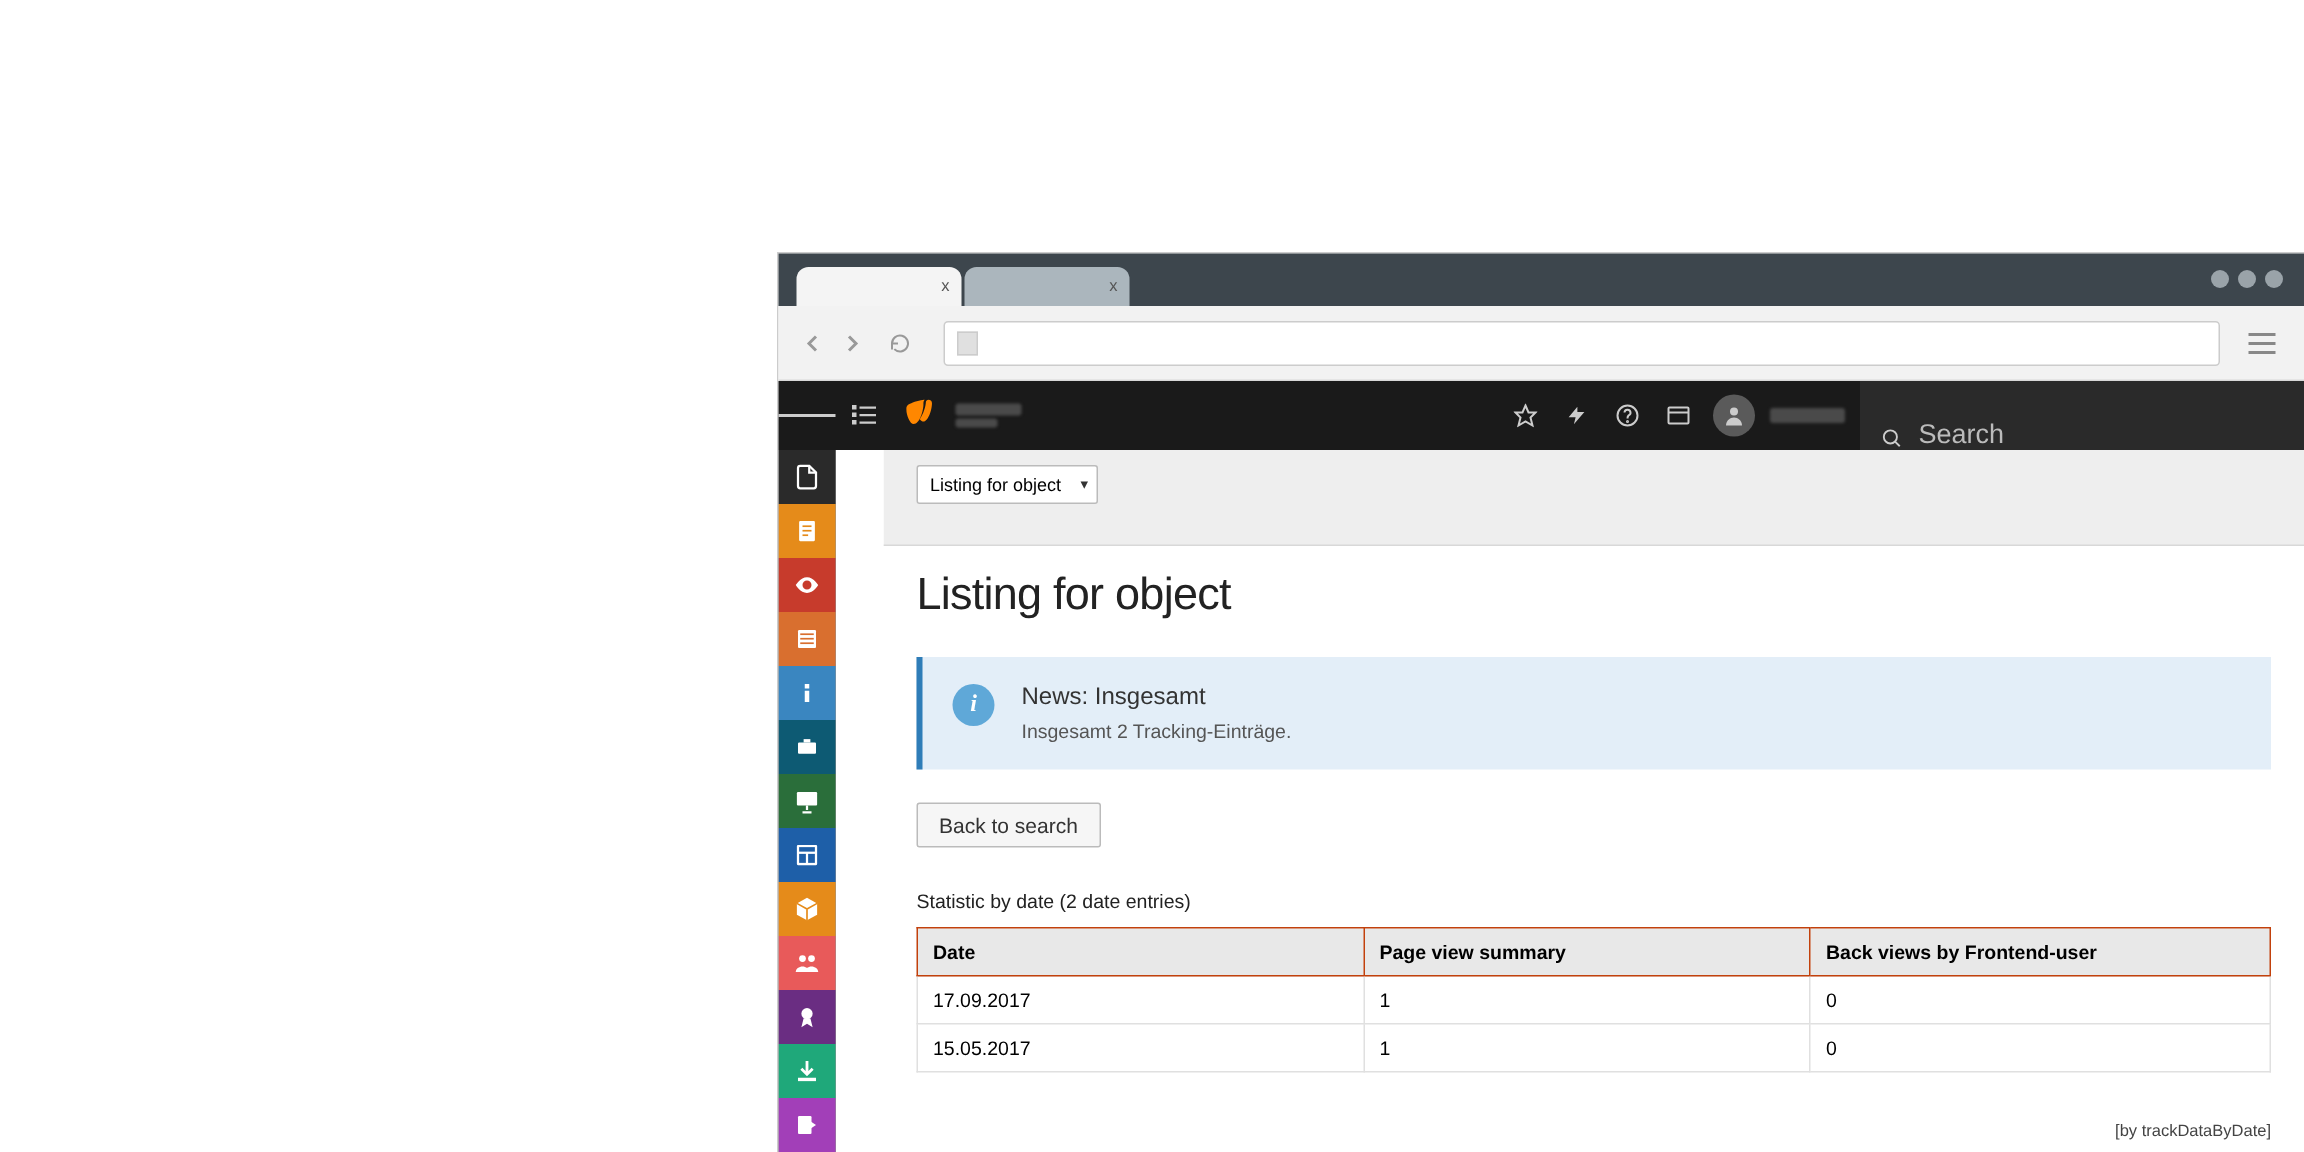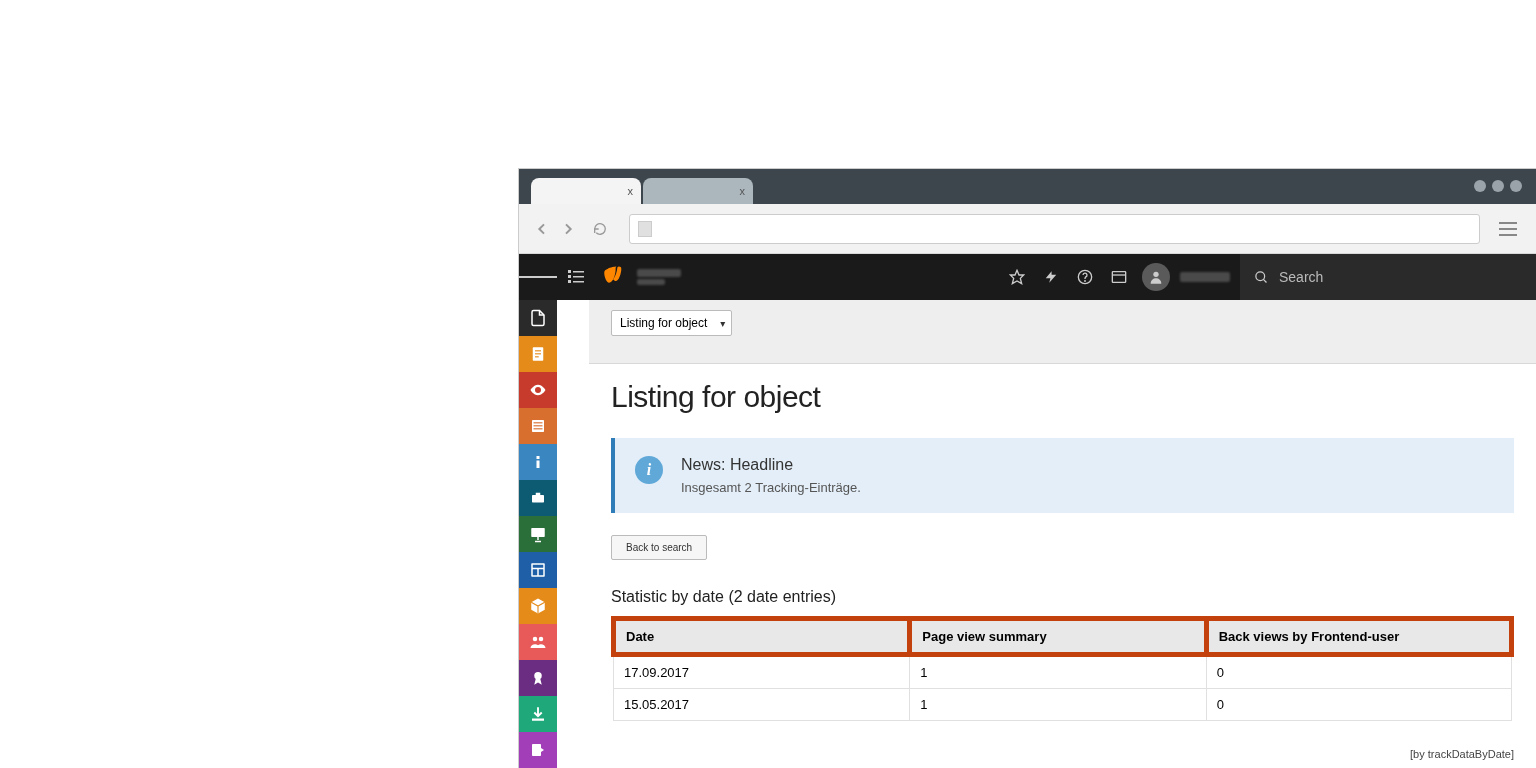--- a/index.html
+++ b/index.html
@@ -26,42 +26,42 @@
 .tb-burger { width: 38px; height:46px; display:flex; align-items:center; justify-content:center; }
 .tb-burger span, .tb-listic span { display:block; width:18px; height:2px; background:#ccc; margin:2px 0; }
 .tb-listic { width:38px; display:flex; flex-direction:column; align-items:center; justify-content:center; }
 .tb-logo { width: 26px; height: 26px; margin-left: 6px; }
 .tb-brand { margin-left: 10px; display:flex; flex-direction:column; gap:2px; }
 .tb-brand-line { background:#4a4a4a; height:8px; border-radius:2px; filter: blur(1px); }
 .tb-spacer { flex:1; }
 .tb-icon { width: 34px; height:46px; display:flex; align-items:center; justify-content:center; color:#ccc; }
 .tb-avatar { width: 28px; height:28px; border-radius:50%; background:#5a5a5a; display:flex; align-items:center; justify-content:center; margin-left:6px; }
 .tb-username { width:50px; height:10px; background:#4a4a4a; border-radius:2px; margin:0 10px; filter:blur(1px); }
-.tb-search { width: 296px; height:46px; background:#2a2a2a; display:flex; align-items:center; padding-left:14px; color:#bbb; font-size:14px; gap:10px; }
+.tb-search { width: 296px; height:46px; background:#2a2a2a; display:flex; align-items:flex-end; padding-left:14px; color:#bbb; font-size:18px; gap:10px; }
 
 .app-body { flex:1; display:flex; overflow:hidden;gap:32px; }
 .sidebar { width: 38px; background:#2a2a2a; display:flex; flex-direction:column; }
 .side-item { width:38px; height:36px; display:flex; align-items:center; justify-content:center; color:#fff; }
 .side-item svg { width:18px; height:18px; }
 
 .content { flex:1; display:flex; flex-direction:column; background:#fff; overflow:hidden; }
 .toolbar-row { height:64px; background:#eeeeee; border-bottom:1px solid #d8d8d8; display:flex; align-items:flex-start; padding:10px 22px; }
 .dropdown { height:26px; background:#fff; border:1px solid #bbb; border-radius:2px; font-size:12px; padding:0 24px 0 8px; display:flex; align-items:center; position:relative; }
 .dropdown::after { content:"▾"; position:absolute; right:6px; font-size:10px; color:#333; }
 
 .page-content { padding: 16px 22px 0 22px; }
 .page-title { font-family: "Segoe UI Light", "Helvetica Neue", Arial, sans-serif; font-weight: 300; font-size: 30px; color:#222; margin-bottom: 24px; letter-spacing: -0.5px; }
 .info-panel { background:#e3eef8; border-left:4px solid #2f7db8; padding:18px 20px; display:flex; gap:18px; align-items:flex-start; margin-bottom:22px; }
 .info-ic { width:28px; height:28px; border-radius:50%; background:#5fa8d8; color:#fff; display:flex; align-items:center; justify-content:center; font-weight:bold; font-style:italic; font-family:Georgia,serif; flex-shrink:0; }
 .info-title { font-size:16px; color:#333; margin-bottom:6px; }
 .info-sub { font-size:13px; color:#555; }
-.back-btn { display:inline-block; padding:6px 14px; border:1px solid #bbb; background:#f6f6f6; color:#333; font-size:10px; border-radius:2px; margin-bottom:28px; }
-.sec-title { font-size:16px; color:#222; margin-bottom:10px; }
+.back-btn { display:inline-block; padding:6px 14px; border:1px solid #bbb; background:#f6f6f6; color:#333; font-size:14px; border-radius:2px; margin-bottom:28px; }
+.sec-title { font-size:13px; color:#222; margin-bottom:10px; }
 table.stats { width:100%; border-collapse:collapse; font-size:13px; }
-table.stats th { text-align:left; background:#e8e8e8; border:5px solid #c2410c; padding:8px 10px; font-weight:bold; }
+table.stats th { text-align:left; background:#e8e8e8; border:1px solid #c2410c; padding:8px 10px; font-weight:bold; }
 table.stats td { border:1px solid #e0e0e0; padding:8px 10px;margin-top:16px; }
 .footer-note { position:absolute; right:22px; bottom:8px; font-size:11px; color:#444; }
 </style>
 </head>
 <body>
 
 <div class="browser-frame">
   <div class="browser-titlebar">
     <div class="browser-tab">
         <span class="tab-close">x</span>
@@ -261,21 +261,21 @@
           <span>Listing for object</span>
         </div>
       </div>
 
       <div class="page-content">
         <h1 class="page-title">Listing for object</h1>
 
         <div class="info-panel">
           <div class="info-ic">i</div>
           <div>
-            <div class="info-title">News: Headline</div>
+            <div class="info-title">News: Insgesamt</div>
             <div class="info-sub">Insgesamt 2 Tracking-Einträge.</div>
           </div>
         </div>
 
         <button class="back-btn">Back to search</button>
 
         <div class="sec-title">Statistic by date (2 date entries)</div>
 
         <table class="stats">
           <thead>

